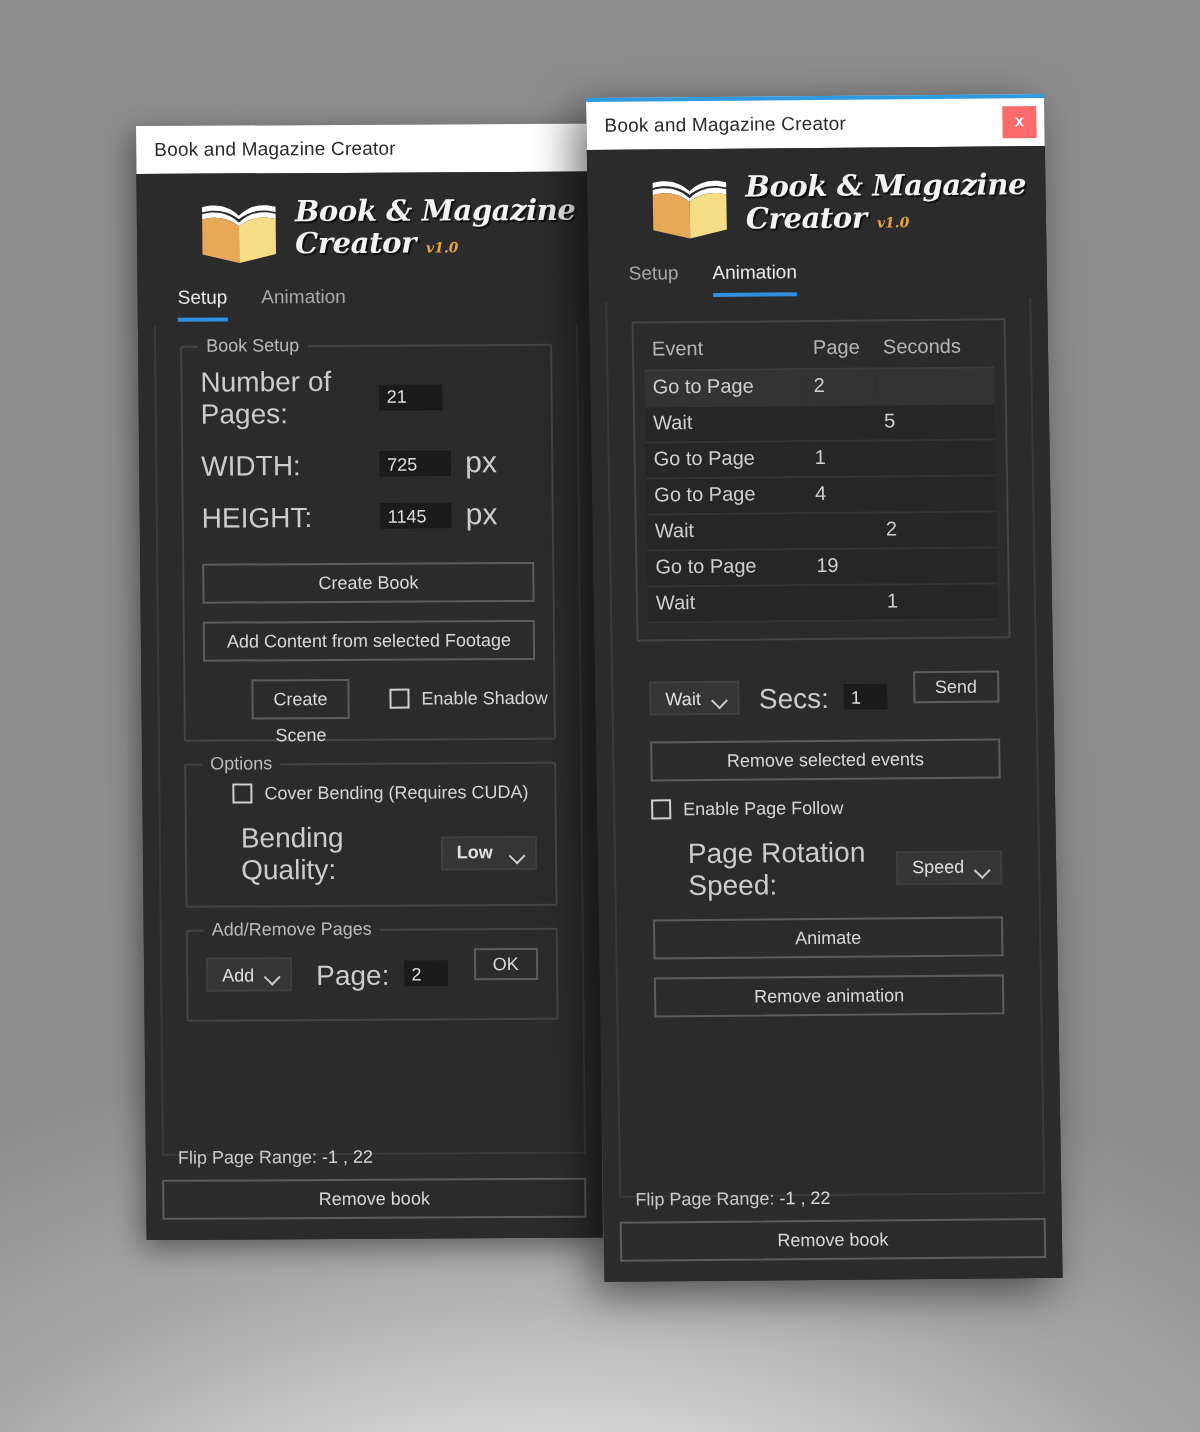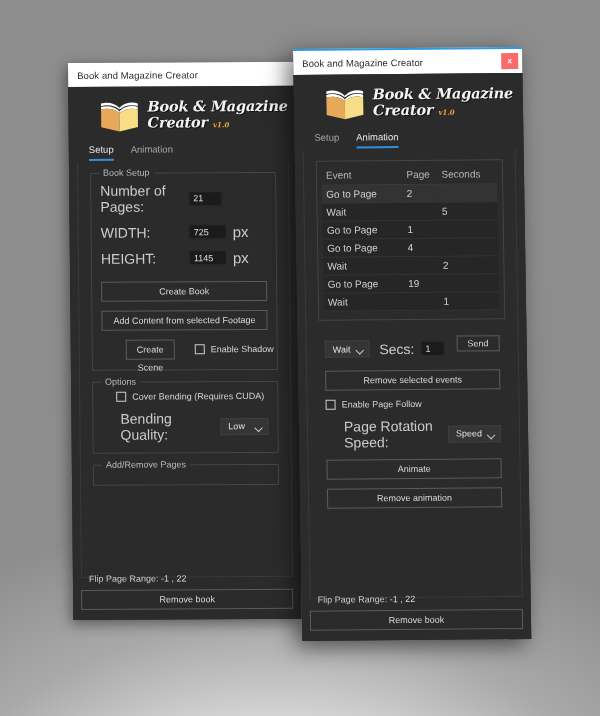--- a/index.html
+++ b/index.html
@@ -230,21 +230,21 @@
   }
   .sel::after {
     content: "";
     position: absolute;
     right: 6px; top: 6px;
     width: 5px; height: 5px;
     border-left: 1.3px solid #c9c9c9;
     border-bottom: 1.3px solid #c9c9c9;
     transform: rotate(-45deg);
   }
-  .sel.w60 { width: 60px; }
+  .sel.w60 { width: 60px; font-weight: bold; }
   .sel.w56 { width: 56px; }
   .sel.w50 { width: 52px; }
 
   
   .evt-table { width: 100%; border-collapse: collapse; }
   .evt-table th {
     font-size: 10px;
     color: #b6b6b6;
     font-weight: normal;
     text-align: left;
@@ -365,20 +365,28 @@
             <span class="lbl" style="margin-right:8px;">Bending Quality:</span>
             <span class="sel w60">
               <span>Low</span>
             </span>
           </div>
         </div>
 
         <div class="group">
           <div class="group-title">Add/Remove Pages</div>
 
+          <div class="row">
+            <span class="sel w56" style="margin-right:12px;">
+              <span>Add</span>
+            </span>
+            <span class="lbl" style="margin-right:6px;">Page:</span>
+            <input class="txt tiny" style="margin-right: 12px;" value="2">
+            <button class="btn ok">OK</button>
+          </div>
         </div>
       </div>
 
       <div class="footer">
         <div class="flip-range">
           <span>Flip Page Range:</span>
           <span class="val">-1 , 22</span>
         </div>
         <button class="btn">Remove book</button>
       </div>

